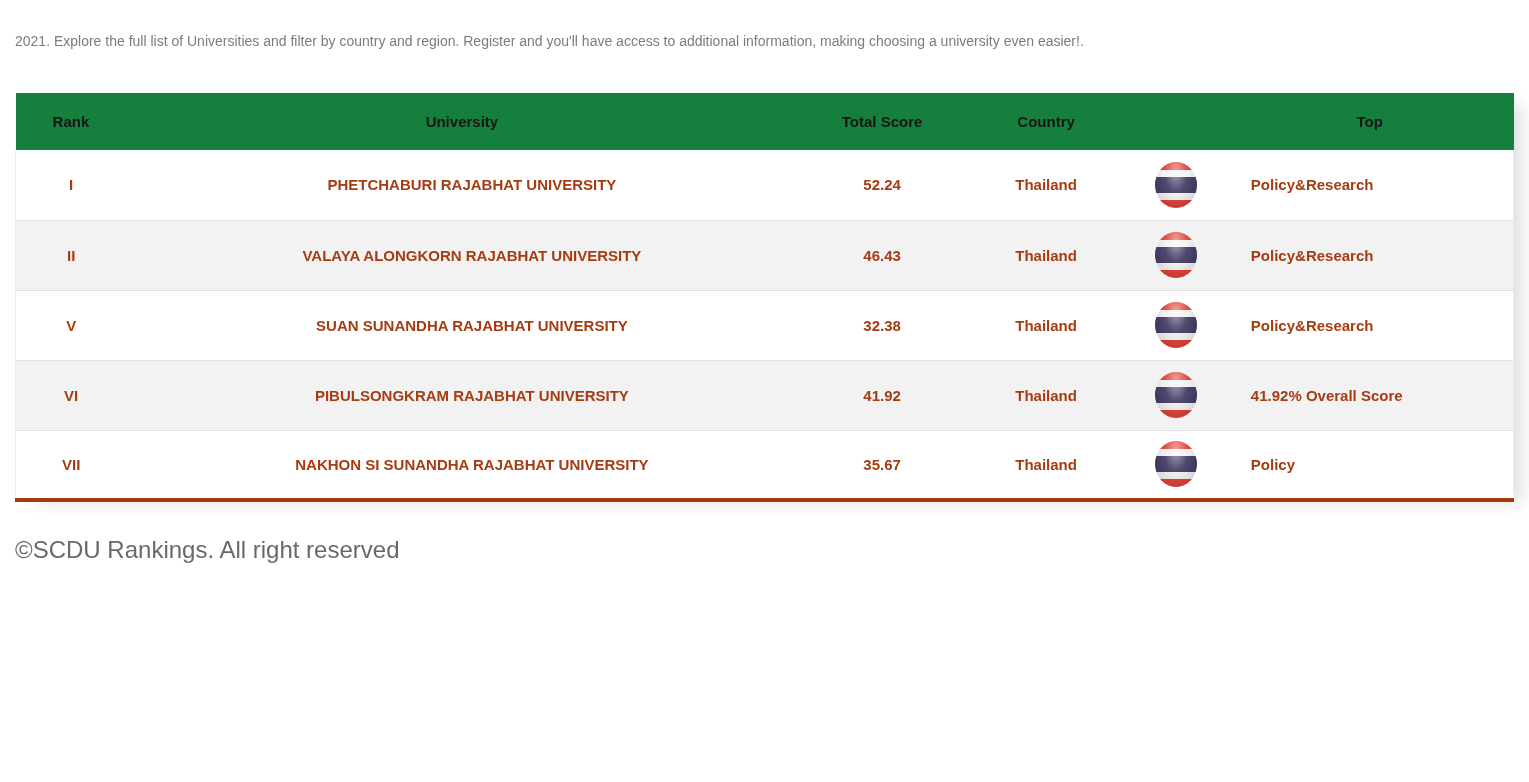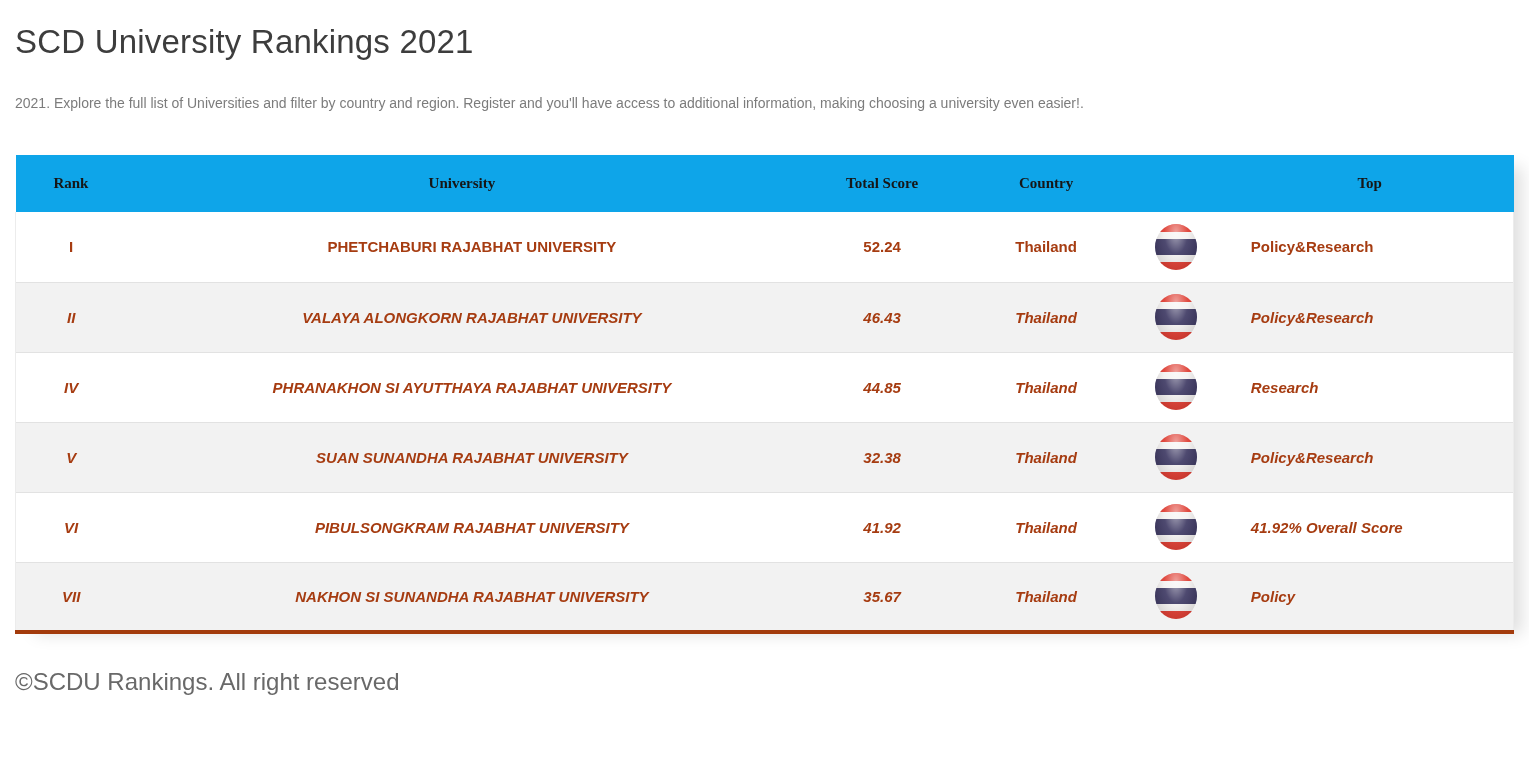--- a/index.html
+++ b/index.html
@@ -31,38 +31,37 @@
     margin-top:40px;
     box-shadow:14px 6px 16px -6px rgba(0,0,0,0.13);
   }
   table {
     width:100%;
     border-collapse:collapse;
     table-layout:fixed;
     border-bottom:4px solid #a33b0c;
   }
   thead th {
-    background:#0ea5e9;
+    background:#15803d;
     height:57px;
     font-size:15px;
     font-weight:bold;
     color:#161616;
     text-align:center;
     vertical-align:middle;
-    font-family:Liberation Serif, serif;
   }
   tbody td {
     height:70px;
     font-size:15px;
     font-weight:bold;
     color:#a63c11;
     text-align:center;
     vertical-align:middle;
   }
-  tbody tr + tr td { border-top:1px solid #e2e2e2;font-style:italic; }
+  tbody tr + tr td { border-top:1px solid #e2e2e2; }
   tbody td:first-child { border-left:1px solid #ececec; }
   tbody td:last-child  { border-right:1px solid #ececec; }
   tbody tr:nth-child(even) { background:#f2f2f2; }
 
   td.cell-university { text-align:center; padding-left:20px; }
   td.cell-top        { text-align:left; padding-left:25px;margin-top:46px; }
 
   .flag {
     display:block;
     width:42px; height:46px;
@@ -91,21 +90,20 @@
     margin-top:34px;
     font-size:24px;
     color:#696969;
   }
 </style>
 </head>
 <body>
 
 <div class="page">
 
-  <h1 class="page-title">SCD University Rankings 2021</h1>
 
   <p class="subtitle">2021. Explore the full list of Universities and filter by country and region. Register and you'll have access to additional information, making choosing a university even easier!.</p>
 
   <div class="table-wrap">
     <table>
       <colgroup>
         <col style="width:7.4%">
         <col style="width:44.8%">
         <col style="width:11.3%">
         <col style="width:10.6%">
@@ -137,30 +135,20 @@
           <td>II</td>
           <td class="cell-university">VALAYA ALONGKORN RAJABHAT UNIVERSITY</td>
           <td>46.43</td>
           <td>Thailand</td>
           <td>
               <span class="flag"></span>
             </td>
           <td class="cell-top">Policy&amp;Research</td>
         </tr>
         <tr>
-          <td>IV</td>
-          <td class="cell-university">PHRANAKHON SI AYUTTHAYA RAJABHAT UNIVERSITY</td>
-          <td>44.85</td>
-          <td>Thailand</td>
-          <td>
-              <span class="flag"></span>
-            </td>
-          <td class="cell-top">Research</td>
-        </tr>
-        <tr>
           <td>V</td>
           <td class="cell-university">SUAN SUNANDHA RAJABHAT UNIVERSITY</td>
           <td>32.38</td>
           <td>Thailand</td>
           <td>
               <span class="flag"></span>
             </td>
           <td class="cell-top">Policy&amp;Research</td>
         </tr>
         <tr>

